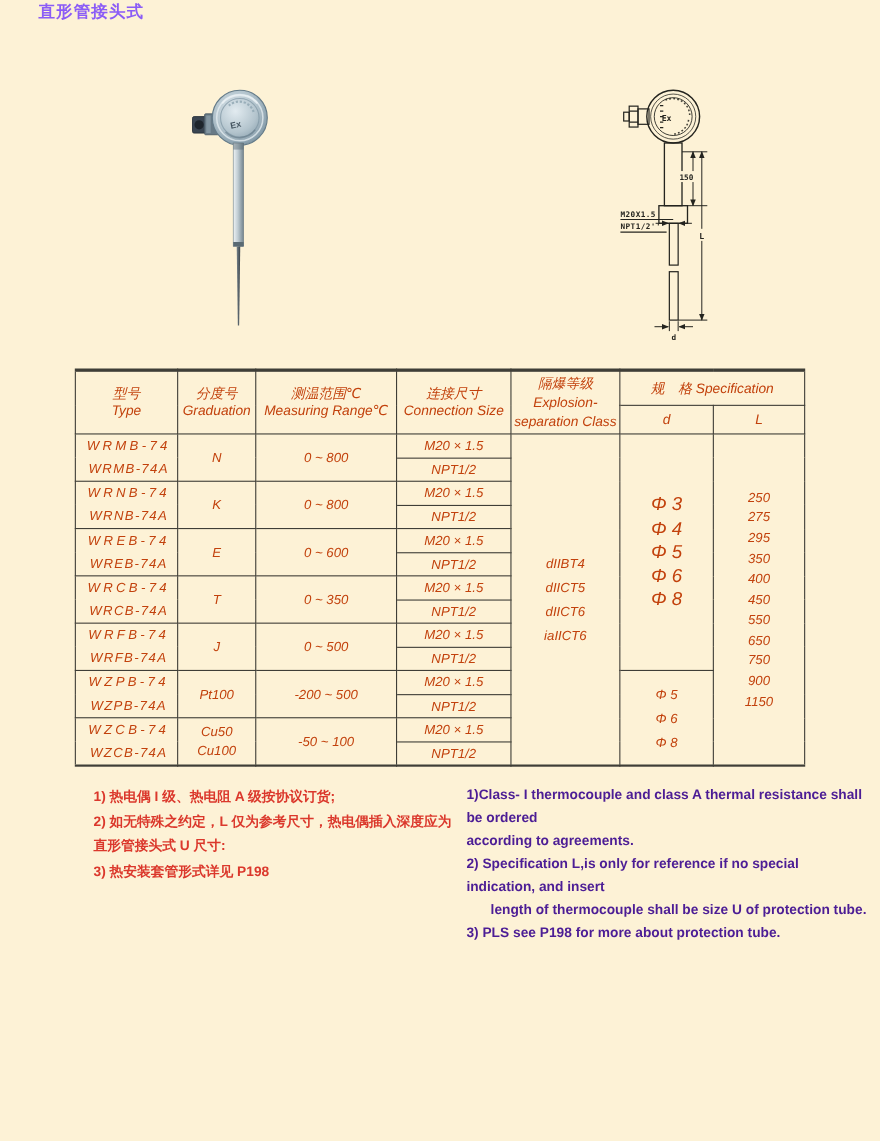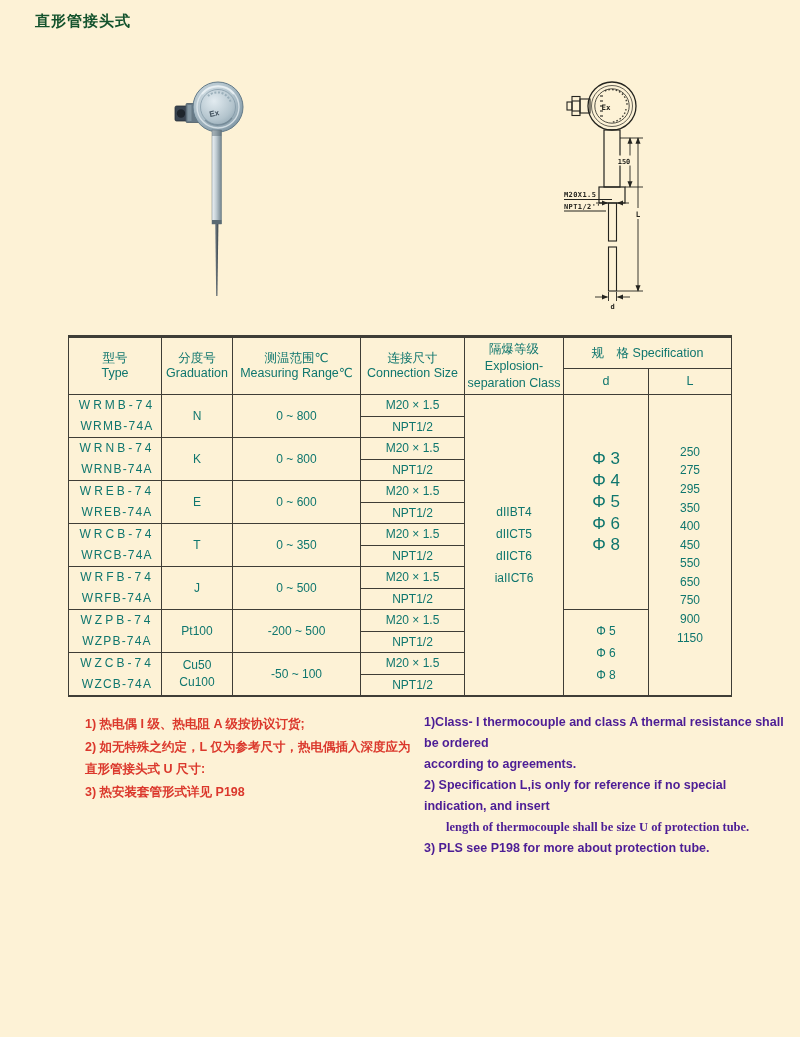--- a/index.html
+++ b/index.html
@@ -5,35 +5,35 @@
   * { margin:0; padding:0; box-sizing:border-box; }
   html,body { width:800px; height:1037px; }
   body {
     position:relative;
     background:#fdf2d6;
     font-family:"Liberation Sans","DejaVu Sans",sans-serif;
     color:#1d1d1d;
     overflow:hidden;
   }
   
-  .title-block { position:absolute; left:35px; top:11px; color:#14532d; }
+  .title-block { position:absolute; left:35px; top:1px; color:#8b5cf6; }
   .title-zh { font-size:15px; font-weight:bold; letter-spacing:1px; line-height:20px; }
   .title-en { font-size:15.5px; font-weight:bold; line-height:21px; }
 
   
   .photo-svg { position:absolute; left:150px; top:75px; }
   .draw-svg  { position:absolute; left:538px; top:78px; }
   .dimtxt { font-family:"DejaVu Sans Mono","Liberation Mono",monospace; font-weight:bold; fill:#24241f; }
 
   
   table.spec-table {
     position:absolute; left:68px; top:335px;
     width:663px; height:358px;
     border-collapse:collapse; table-layout:fixed;
-    font-size:12px; color:#0f766e;
+    font-size:12px; color:#c2410c;font-style:italic;
   }
   table.spec-table { border:1.2px solid #3f3e37; border-top:3px solid #3f3e37; border-bottom:2px solid #3f3e37; }
   .spec-table th, .spec-table td {
     border:1px solid #3f3e37;
     text-align:center; vertical-align:middle;
     padding:0; font-weight:normal;
   }
   .spec-table th { line-height:15px; font-size:12.5px; }
   th.explosion-hdr { white-space:pre-line; line-height:17px; }
   td.model-cell { padding-left:4px; }
@@ -47,21 +47,21 @@
   .d-list2 { line-height:22px; font-size:12px; }
   .l-list  { line-height:18.6px; font-size:12px; }
 
   
   .notes-zh { position:absolute; left:85px; top:713px; width:345px;
               color:#db382c; font-size:12.5px; font-weight:bold; }
   .notes-zh div { line-height:22.5px; }
   .notes-en { position:absolute; left:424px; top:712px; width:365px;
               color:#4c1d95; font-size:12.5px; font-weight:bold; }
   .notes-en div { line-height:21px; }
-  .notes-en div.indent { padding-left:22px;font-family:Liberation Serif, serif; }
+  .notes-en div.indent { padding-left:22px; }
 </style>
 </head>
 <body>
 
 <div class="title-block">
   <div class="title-zh">直形管接头式</div>
 </div>
 
 <svg class="photo-svg" width="150" height="245" viewBox="0 0 150 245">
   <defs>

